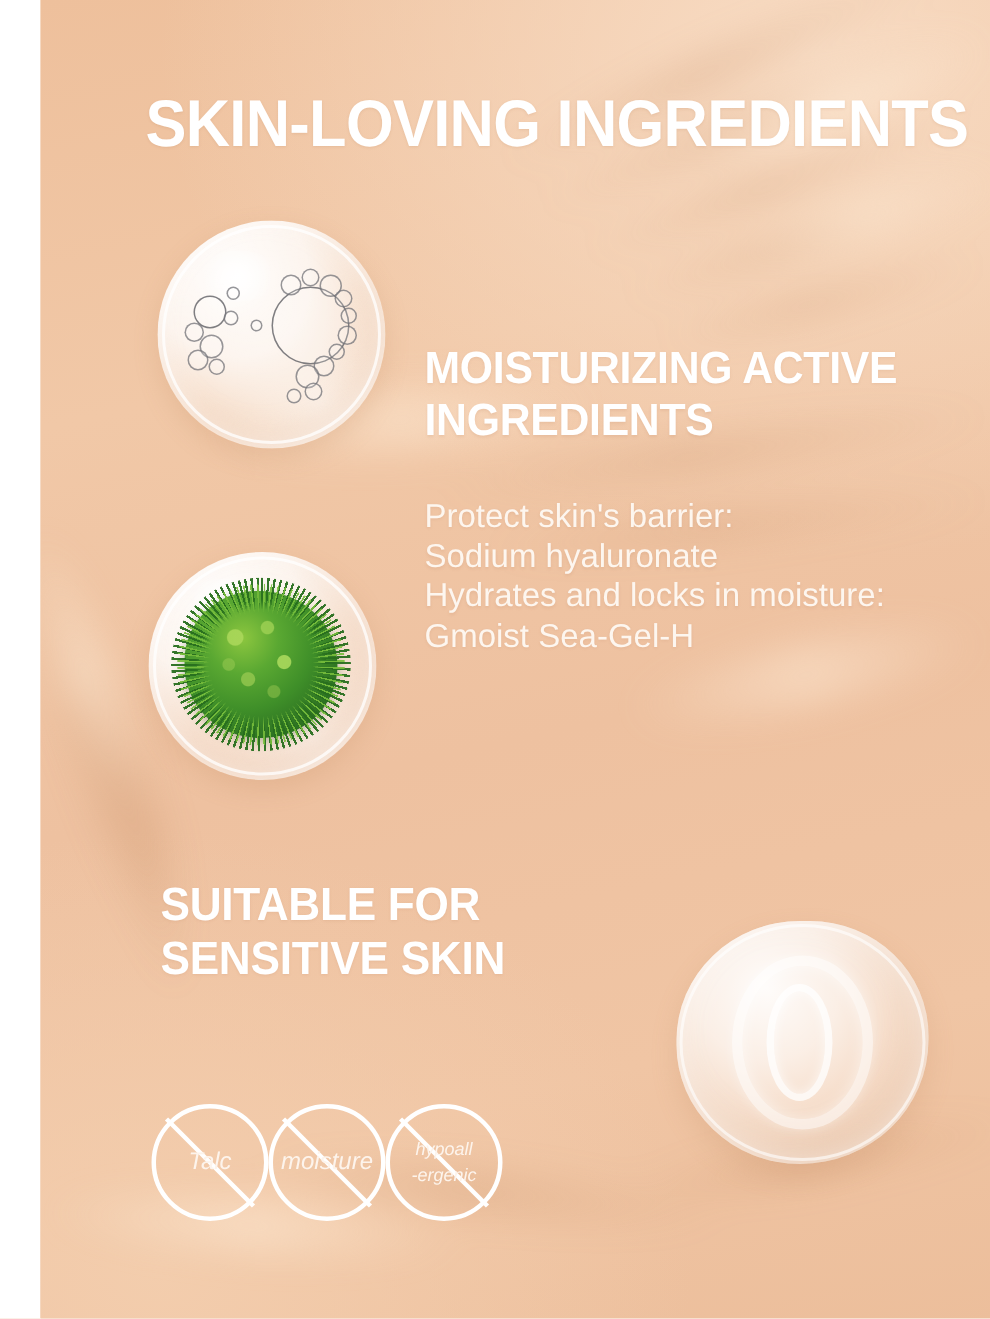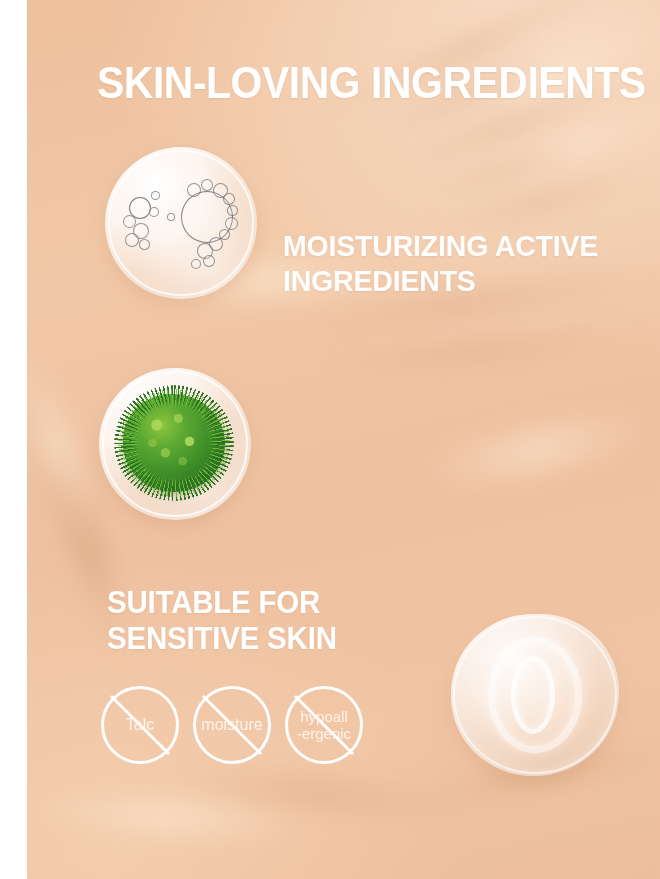--- a/index.html
+++ b/index.html
@@ -100,23 +100,23 @@
     letter-spacing: -0.2px;
     transform: scaleX(.95);
     transform-origin: left top;
     text-shadow: 0 1px 2px rgba(180,120,85,.15);
   }
 
   
   .badges {
     position: absolute;
     left: 74px;
-    top: 686px;
+    top: 736px;
     display: flex;
-    gap: 14px;
+    font-style: italic;
   }
   .badge {
     position: relative;
     width: 78px;
     height: 78px;
   }
   .badge .ring {
     position: absolute;
     inset: 0;
     border: 3px solid #ffffff;
@@ -138,21 +138,21 @@
     left: 50%;
     top: 50%;
     transform: translate(-50%, -50%);
     color: #fdf4ec;
     font-size: 16px;
     line-height: 18px;
     font-weight: 400;
     text-align: center;
     white-space: nowrap;
   }
-  .badge .lbl.small { font-size: 15px; line-height: 17px; }
+  .badge .lbl.small { font-size: 12px; line-height: 17px; }
 
   
   .drop {
     position: absolute;
     border-radius: 50%;
   }
   .drop .glass {
     position: absolute;
     inset: 0;
     border-radius: 50%;
@@ -341,20 +341,26 @@
     <div class="glass"></div>
     <div class="rim"></div>
     <div class="spec" style="left:24px; top:18px; width:52px; height:30px;"></div>
     <div class="algae">
       <div class="algae-spots"></div>
     </div>
   </div>
 
   <div class="subhead">MOISTURIZING ACTIVE INGREDIENTS</div>
 
+  <div class="body-copy">
+    <span class="ln">Protect skin's barrier:</span>
+    <span class="ln">Sodium hyaluronate</span>
+    <span class="ln">Hydrates and locks in moisture:</span>
+    <span class="ln">Gmoist Sea-Gel-H</span>
+  </div>
 
   <div class="subhead2">SUITABLE FOR SENSITIVE SKIN</div>
 
   <div class="badges">
     <div class="badge">
       <div class="ring"></div>
       <div class="slash"></div>
       <div class="lbl">Talc</div>
     </div>
     <div class="badge">

